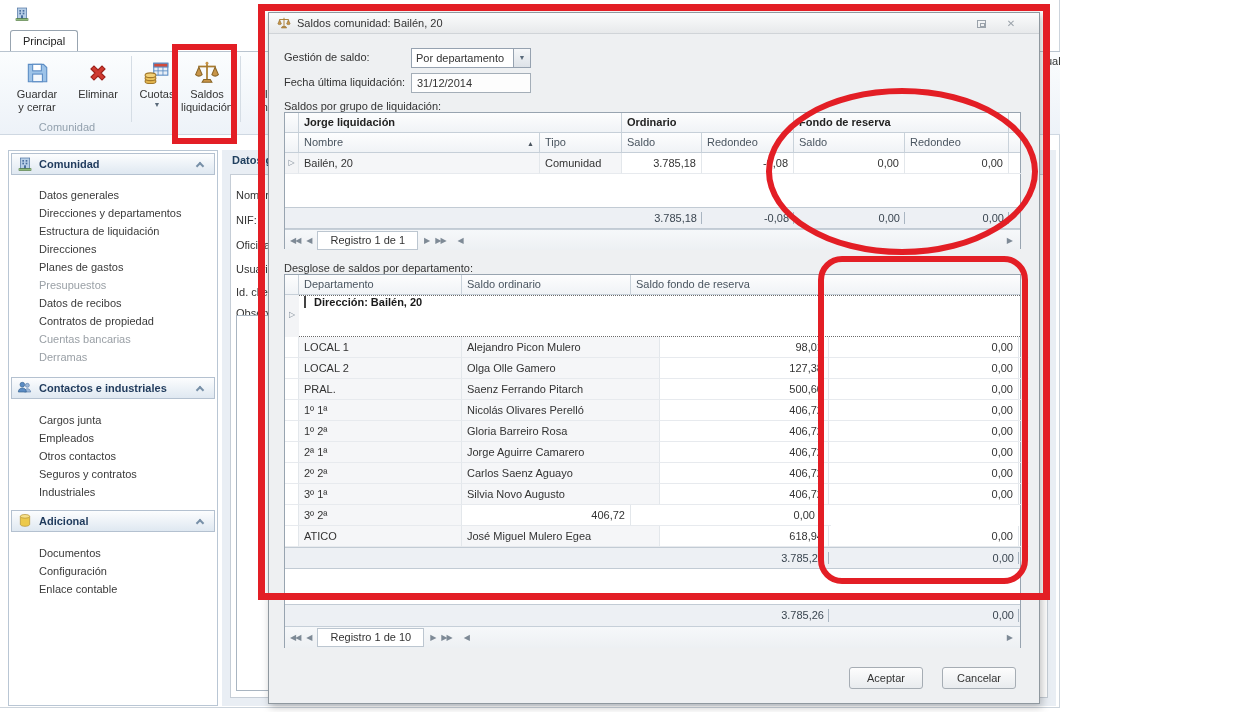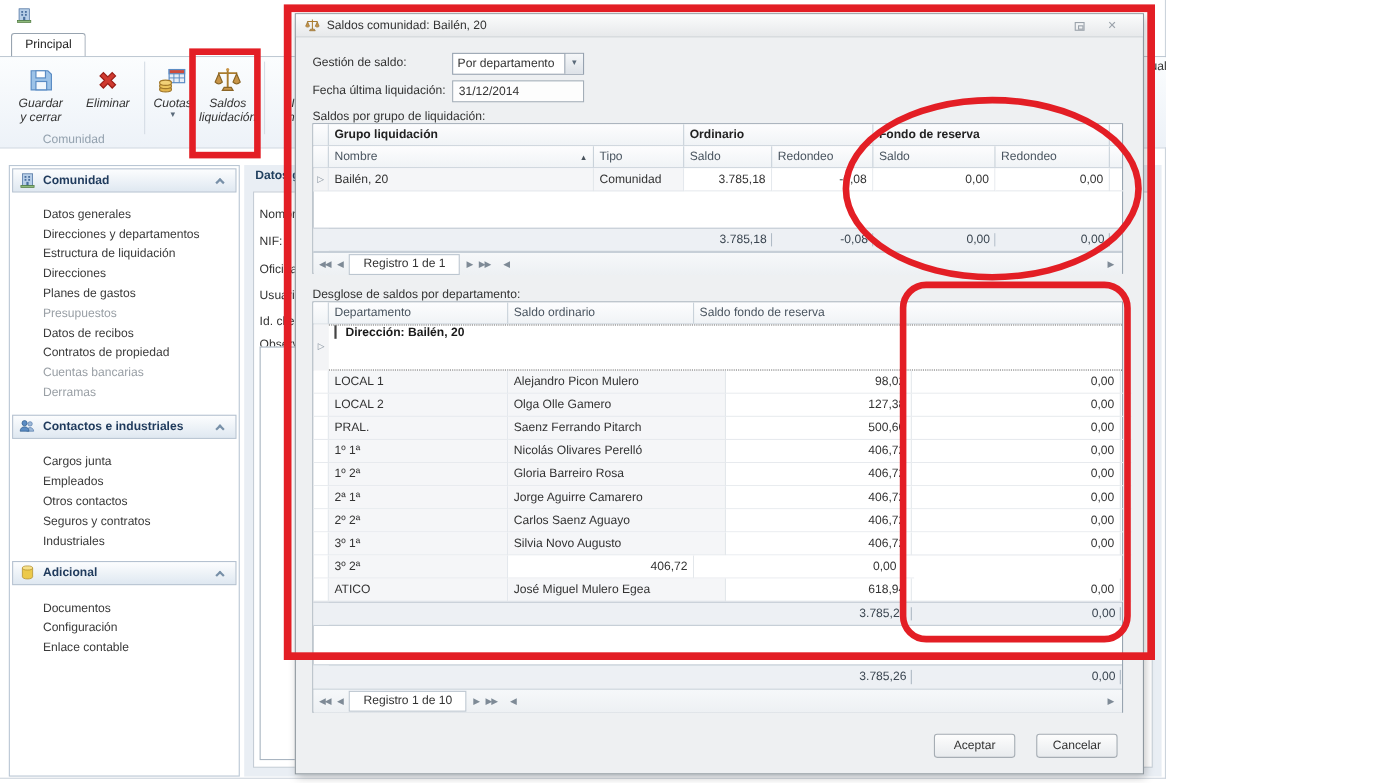--- a/index.html
+++ b/index.html
@@ -7,21 +7,21 @@
   body { position:relative; font-family:"Liberation Sans",sans-serif; font-size:11px; color:#333; background:#fff; overflow:hidden; }
   .abs { position:absolute; }
 
   
   #app { left:0; top:0; width:1060px; height:708px; background:#fff; border-right:1px solid #ccd4dc; border-bottom:1px solid #ccd4dc; }
   .tab { left:10px; top:30px; width:68px; height:22px; background:#fff; border:1px solid #98a4b0; border-bottom:none; border-radius:3px 3px 0 0; text-align:center; line-height:21px; color:#222; }
   .tabline { left:0; top:51px; width:1060px; height:1px; background:#b9c4cf; }
   .ribbon { left:0; top:52px; width:1060px; height:83px; background:linear-gradient(#fbfdfe,#edf2f8); border-bottom:1px solid #cfd8e2; }
   .rbtn { position:absolute; top:3px; height:68px; display:flex; flex-direction:column; align-items:center; padding-top:5px; text-align:center; color:#333; }
   .rbtn svg { width:26px; height:26px; flex:none; }
-  .rbtn .lbl { line-height:13px; margin-top:2px; white-space:pre-line;font-style:italic; }
+  .rbtn .lbl { line-height:13px; margin-top:2px; white-space:pre-line; }
   .rsep { position:absolute; top:4px; height:66px; width:1px; background:#d5dde5; }
   .grp-label { position:absolute; top:69px; left:6px; width:122px; text-align:center; color:#93a1ae; }
   .drop-caret { color:#5a6a7a; font-size:7px; line-height:8px; }
 
   
   #sidebar { left:8px; top:150px; width:210px; height:556px; background:#fff; border:1px solid #b9c6d4; }
   .sec { position:absolute; left:2px; right:2px; height:22px; background:linear-gradient(#fcfdfe,#dfe8f1); border:1px solid #b4c1d0; display:flex; align-items:center; color:#1f3a5c; font-weight:bold; }
   .sec svg { width:16px; height:16px; margin:0 6px 0 5px; flex:none; }
   .chev-up { margin-left:auto; margin-right:11px; width:6px; height:6px; border-left:2px solid #7890a8; border-top:2px solid #7890a8; transform:rotate(45deg); margin-top:3px; }
   .side-item { position:absolute; left:30px; right:4px; height:18px; line-height:18px; color:#3a3a3a; overflow:hidden; white-space:nowrap; }
@@ -238,21 +238,21 @@
     <span class="btn">▼</span>
   </div>
   <span class="dfield-label" style="top:63px">Fecha última liquidación:</span>
   <div class="tbox" style="top:60px">31/12/2014</div>
 
   <span class="dfield-label" style="top:87px">Saldos por grupo de liquidación:</span>
 
   <div class="tbl" style="top:99px;height:137px">
     <div class="trow hdr ghdr" style="top:0;height:20px">
       <span class="gut" style="background:linear-gradient(#fdfdfe,#f0f3f6)"></span>
-      <span class="g1-1">Grupo liquidación</span>
+      <span class="g1-1">Jorge liquidación</span>
       <span class="g1-2">Ordinario</span>
       <span class="g1-3">Fondo de reserva</span>
       <span class="c1-f"></span>
     </div>
     <div class="trow hdr" style="top:20px;height:20px">
       <span class="gut" style="background:linear-gradient(#fdfdfe,#f0f3f6)"></span>
       <span class="c1-n"><span>Nombre</span><span class="sortasc">▲</span></span>
       <span class="c1-t">Tipo</span>
       <span class="c1-s1">Saldo</span>
       <span class="c1-r1">Redondeo</span>

